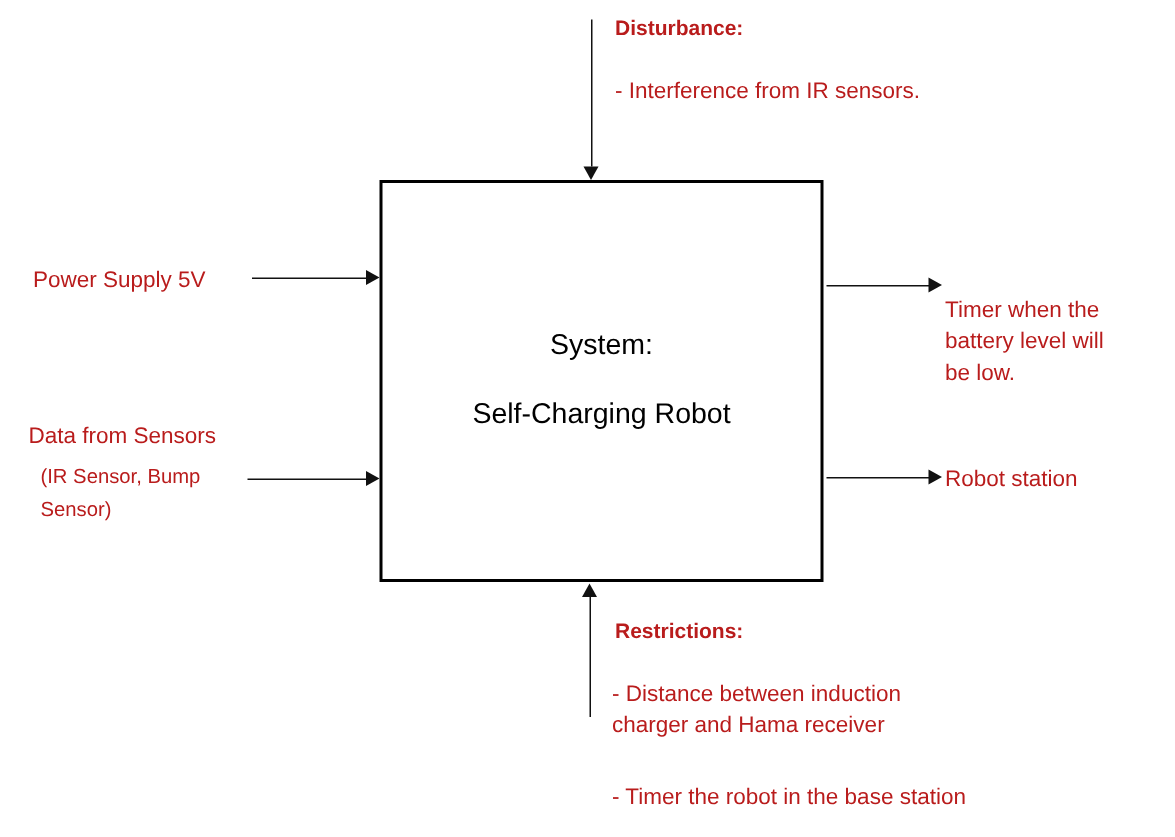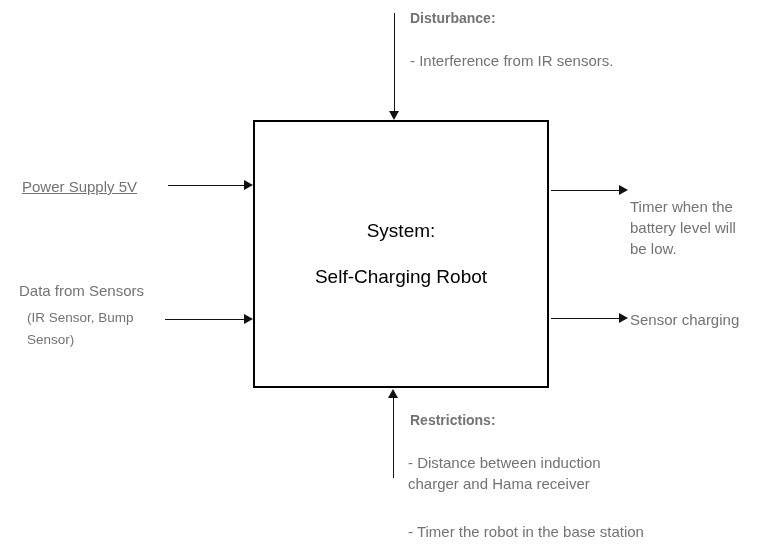--- a/index.html
+++ b/index.html
@@ -79,21 +79,21 @@
     width: 0; height: 0;
     border-left: 5px solid transparent;
     border-right: 5px solid transparent;
     border-bottom: 9px solid #111111;
     z-index: 4;
   }
 
   
   .txt {
     position: absolute;
-    color: #737373;
+    color: #b91c1c;
     z-index: 5;
   }
   .t15 { font-size: 15px; line-height: 21px; }
   .t13 { font-size: 13.5px; line-height: 20px; text-align: center; }
   .t14b { font-size: 14px; line-height: 20px; font-weight: bold; }
 
   .stack > div { white-space: nowrap; }
 </style>
 </head>
 <body>
@@ -114,35 +114,35 @@
   <div class="vline" style="left:393px; top:398px; height:80px;"></div>
   <div class="arrow-up" style="left:388px; top:389px;"></div>
 
   <div class="txt t14b" style="left:410px; top:410px;">Restrictions:</div>
   <div class="txt t15 stack" style="left:408px; top:452px;">
     <div>- Distance between induction</div>
     <div>charger and Hama receiver</div>
   </div>
   <div class="txt t15" style="left:408px; top:521px;">- Timer the robot in the base station</div>
 
-  <div class="txt t15" style="left:22px; top:176px;text-decoration:underline;">Power Supply 5V</div>
+  <div class="txt t15" style="left:22px; top:176px;">Power Supply 5V</div>
   <div class="hline" style="left:168px; top:185px; width:78px;"></div>
   <div class="arrow-right" style="left:244px; top:180px;"></div>
 
   <div class="txt t15" style="left:19px; top:280px;">Data from Sensors</div>
   <div class="txt t13" style="left:27px; top:308px;">(IR Sensor, Bump</div>
   <div class="txt t13" style="left:27px; top:330px;">Sensor)</div>
   <div class="hline" style="left:165px; top:319px; width:81px;"></div>
   <div class="arrow-right" style="left:244px; top:314px;"></div>
 
   <div class="hline" style="left:551px; top:190px; width:70px;"></div>
   <div class="arrow-right" style="left:619px; top:185px;"></div>
   <div class="txt t15 stack" style="left:630px; top:181px;margin-top:15px;">
     <div>Timer when the</div>
     <div>battery level will</div>
     <div>be low.</div>
   </div>
 
   <div class="hline" style="left:551px; top:318px; width:70px;"></div>
   <div class="arrow-right" style="left:619px; top:313px;"></div>
-  <div class="txt t15" style="left:630px; top:309px;">Sensor charging</div>
+  <div class="txt t15" style="left:630px; top:309px;">Robot station</div>
 
 </div>
 
 </body></html>

